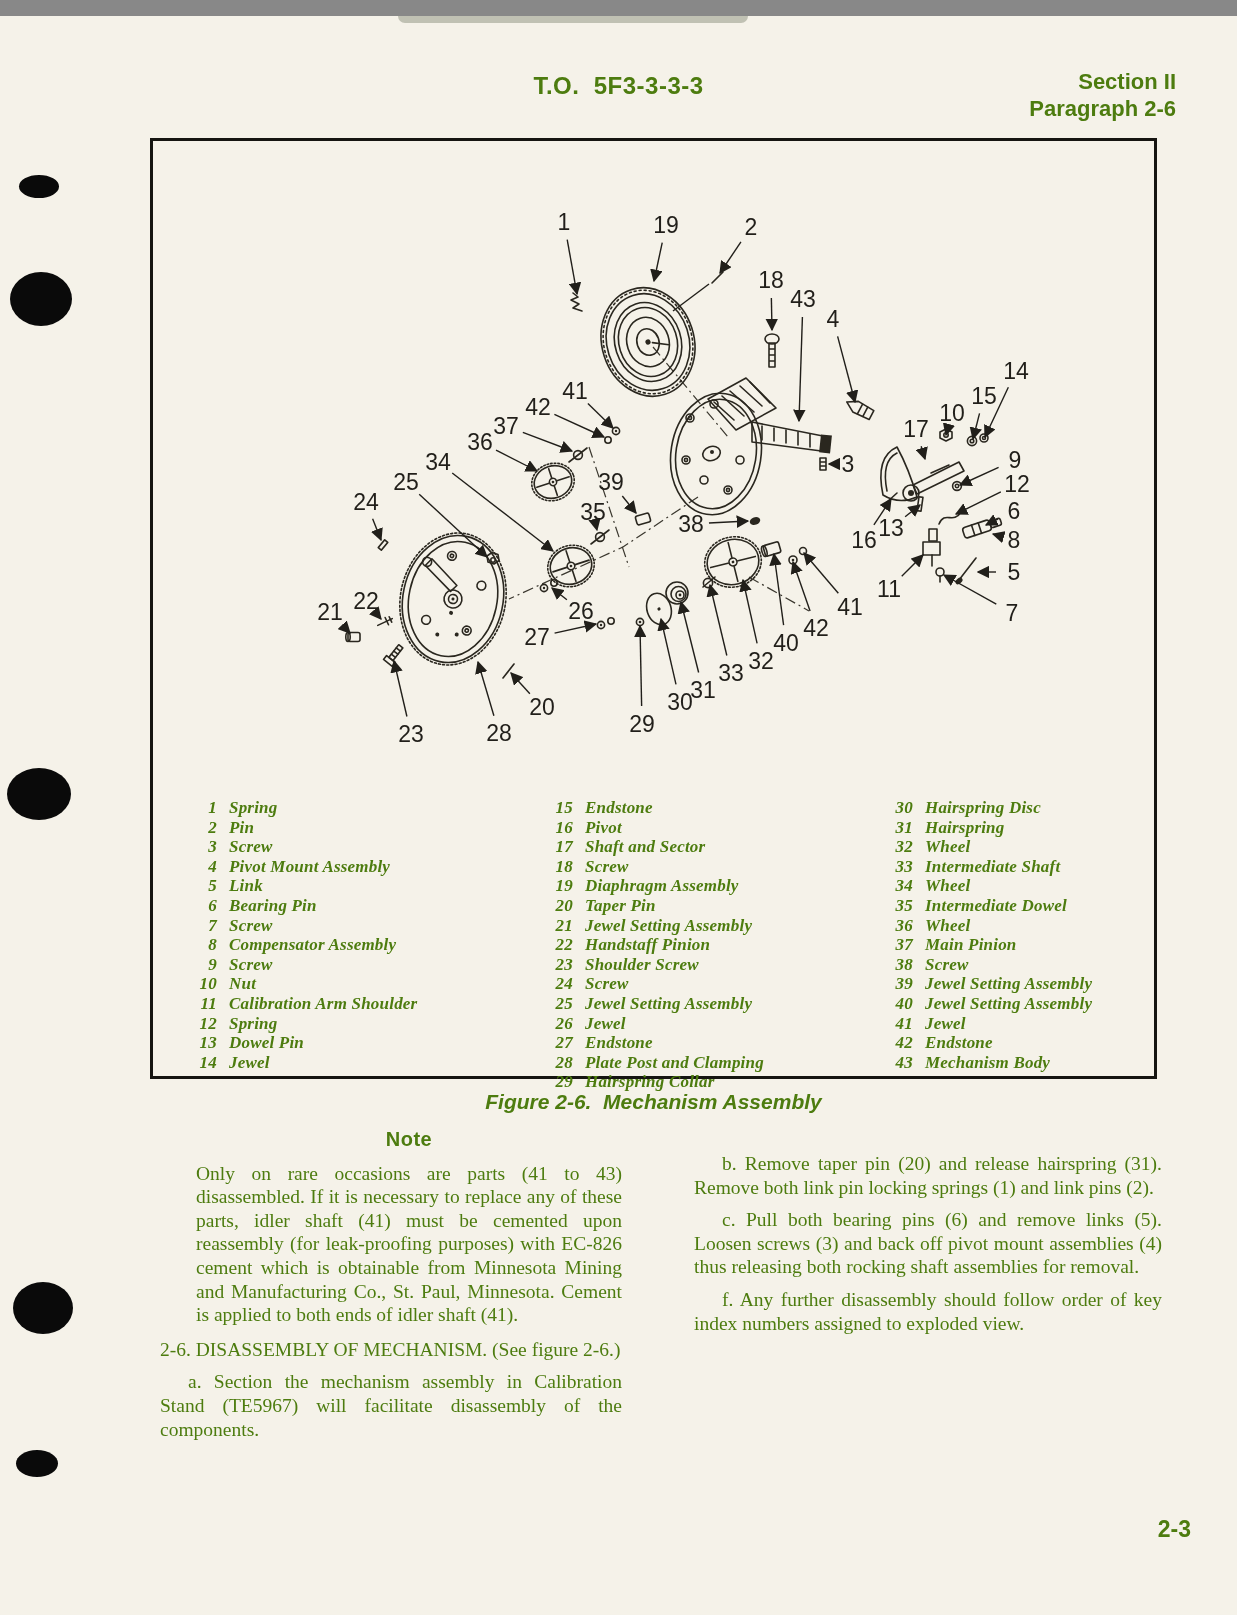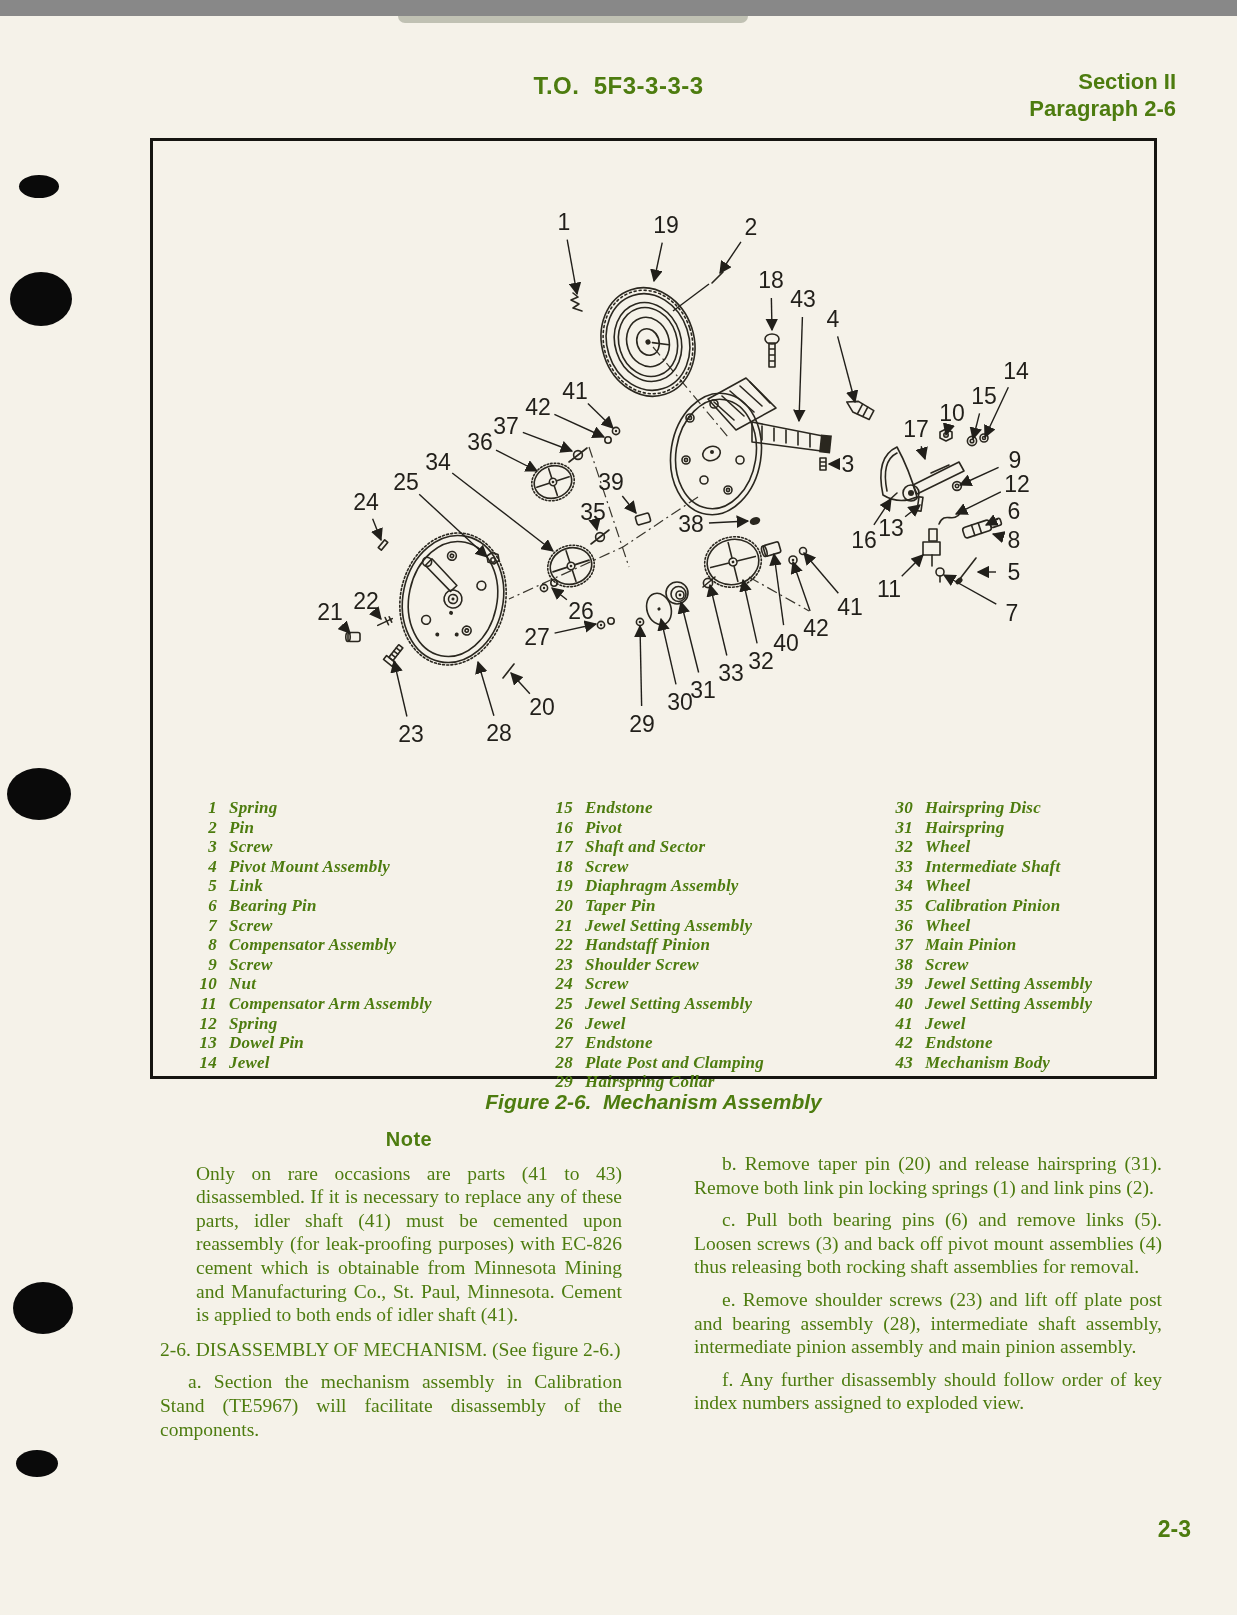--- a/index.html
+++ b/index.html
@@ -440,21 +440,21 @@
           <div class="prow">
             <span class="pnum">9</span>
             <span class="pname">Screw</span>
           </div>
           <div class="prow">
             <span class="pnum">10</span>
             <span class="pname">Nut</span>
           </div>
           <div class="prow">
             <span class="pnum">11</span>
-            <span class="pname">Compensator Arm Assembly</span>
+            <span class="pname">Calibration Arm Shoulder</span>
           </div>
           <div class="prow">
             <span class="pnum">12</span>
             <span class="pname">Spring</span>
           </div>
           <div class="prow">
             <span class="pnum">13</span>
             <span class="pname">Dowel Pin</span>
           </div>
           <div class="prow">
@@ -540,21 +540,21 @@
           <div class="prow">
             <span class="pnum">33</span>
             <span class="pname">Intermediate Shaft</span>
           </div>
           <div class="prow">
             <span class="pnum">34</span>
             <span class="pname">Wheel</span>
           </div>
           <div class="prow">
             <span class="pnum">35</span>
-            <span class="pname">Calibration Pinion</span>
+            <span class="pname">Intermediate Dowel</span>
           </div>
           <div class="prow">
             <span class="pnum">36</span>
             <span class="pname">Wheel</span>
           </div>
           <div class="prow">
             <span class="pnum">37</span>
             <span class="pname">Main Pinion</span>
           </div>
           <div class="prow">
@@ -589,18 +589,17 @@
 
   <div class="col-left">
     <div class="note-head">Note</div>
     <div class="note-body">Only on rare occasions are parts (41 to 43) disassembled. If it is necessary to replace any of these parts, idler shaft (41) must be cemented upon reassembly (for leak-proofing purposes) with EC-826 cement which is obtainable from Minnesota Mining and Manufacturing Co., St. Paul, Minnesota. Cement is applied to both ends of idler shaft (41).</div>
     <div class="para hang">2-6. DISASSEMBLY OF MECHANISM. (See figure 2-6.)</div>
     <div class="para ind">a. Section the mechanism assembly in Calibration Stand (TE5967) will facilitate disassembly of the components.</div>
   </div>
   <div class="col-right">
     <div class="para ind" style="margin-top:0">b. Remove taper pin (20) and release hairspring (31). Remove both link pin locking springs (1) and link pins (2).</div>
     <div class="para ind">c. Pull both bearing pins (6) and remove links (5). Loosen screws (3) and back off pivot mount assemblies (4) thus releasing both rocking shaft assemblies for removal.</div>
-    <div class="para ind">e. Remove shoulder screws (23) and lift off plate post and bearing assembly (28), intermediate shaft assembly, intermediate pinion assembly and main pinion assembly.</div>
     <div class="para ind">f. Any further disassembly should follow order of key index numbers assigned to exploded view.</div>
   </div>
 
   <div class="pageno">2-3</div>
 </div>
 
 </body></html>

